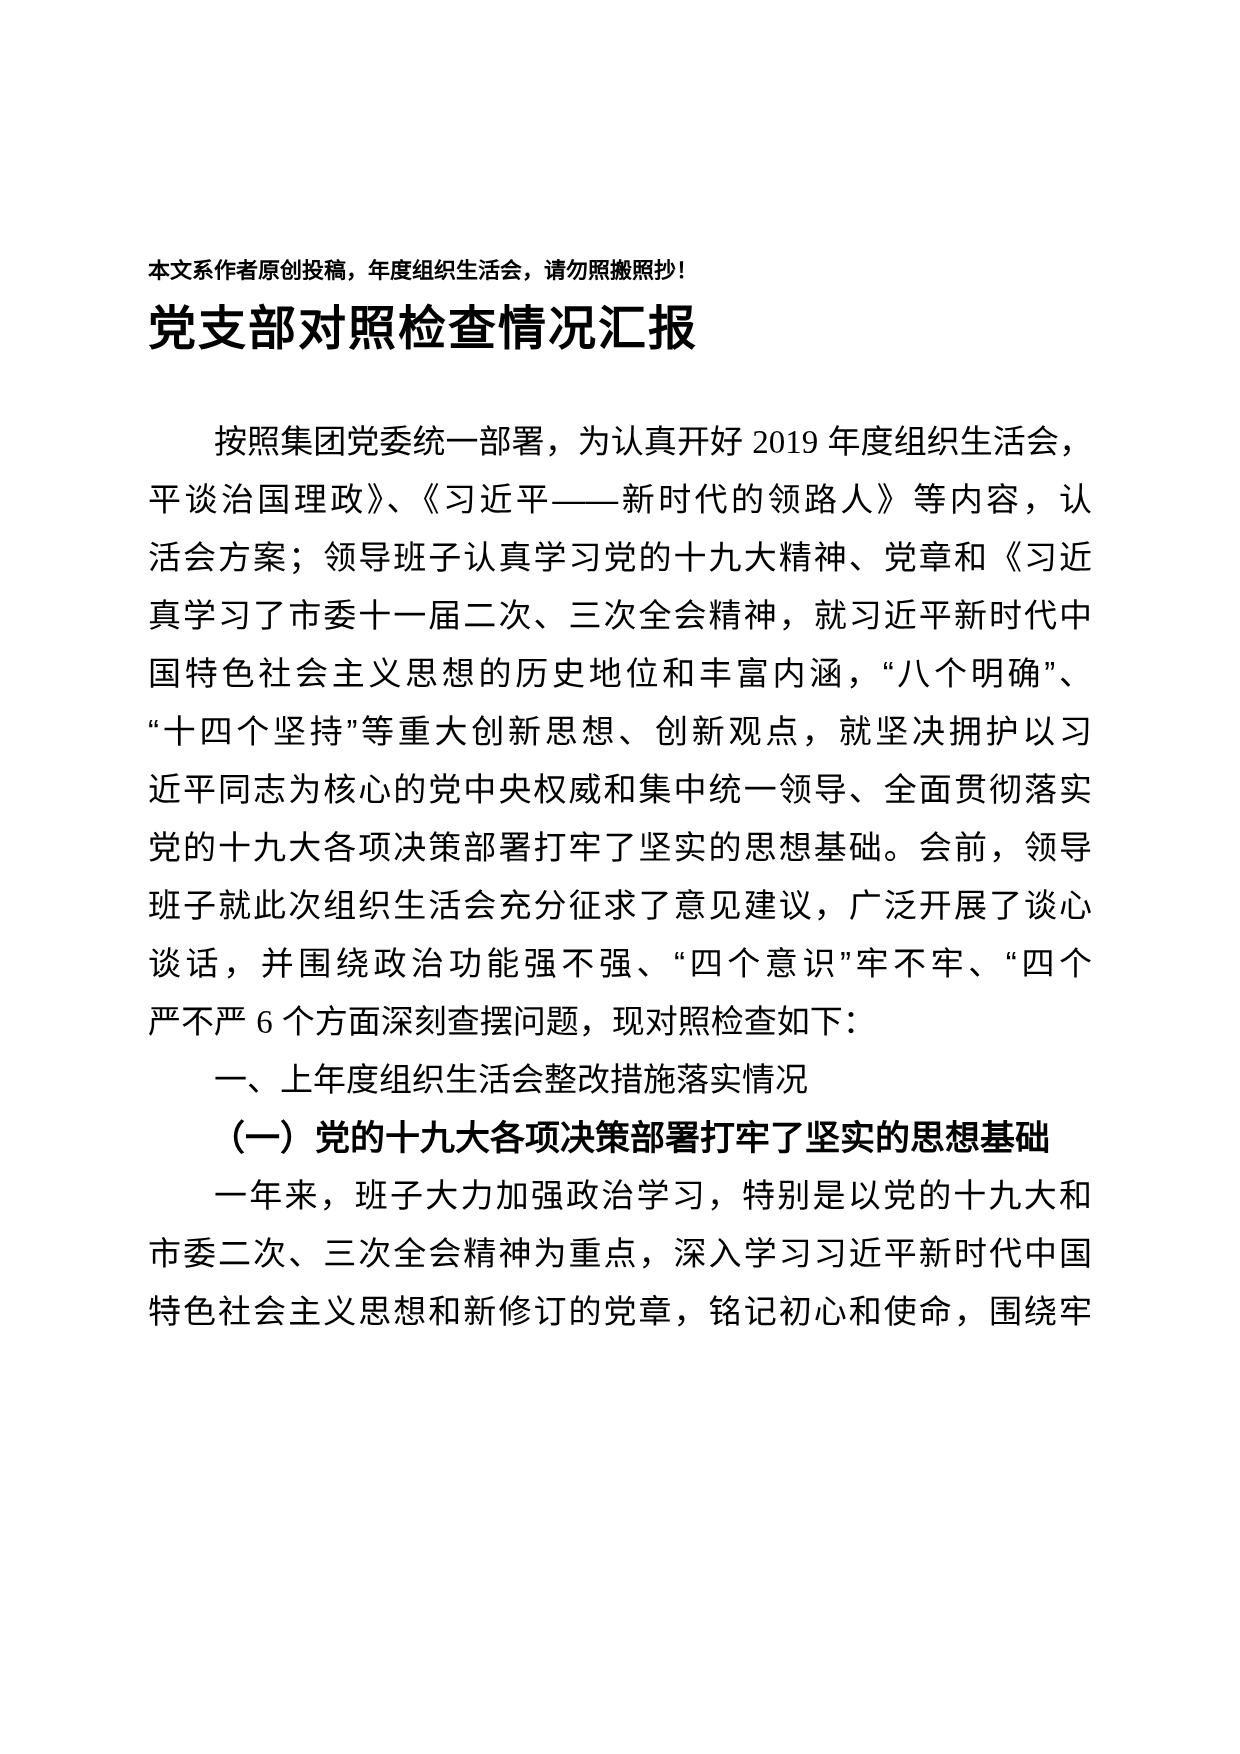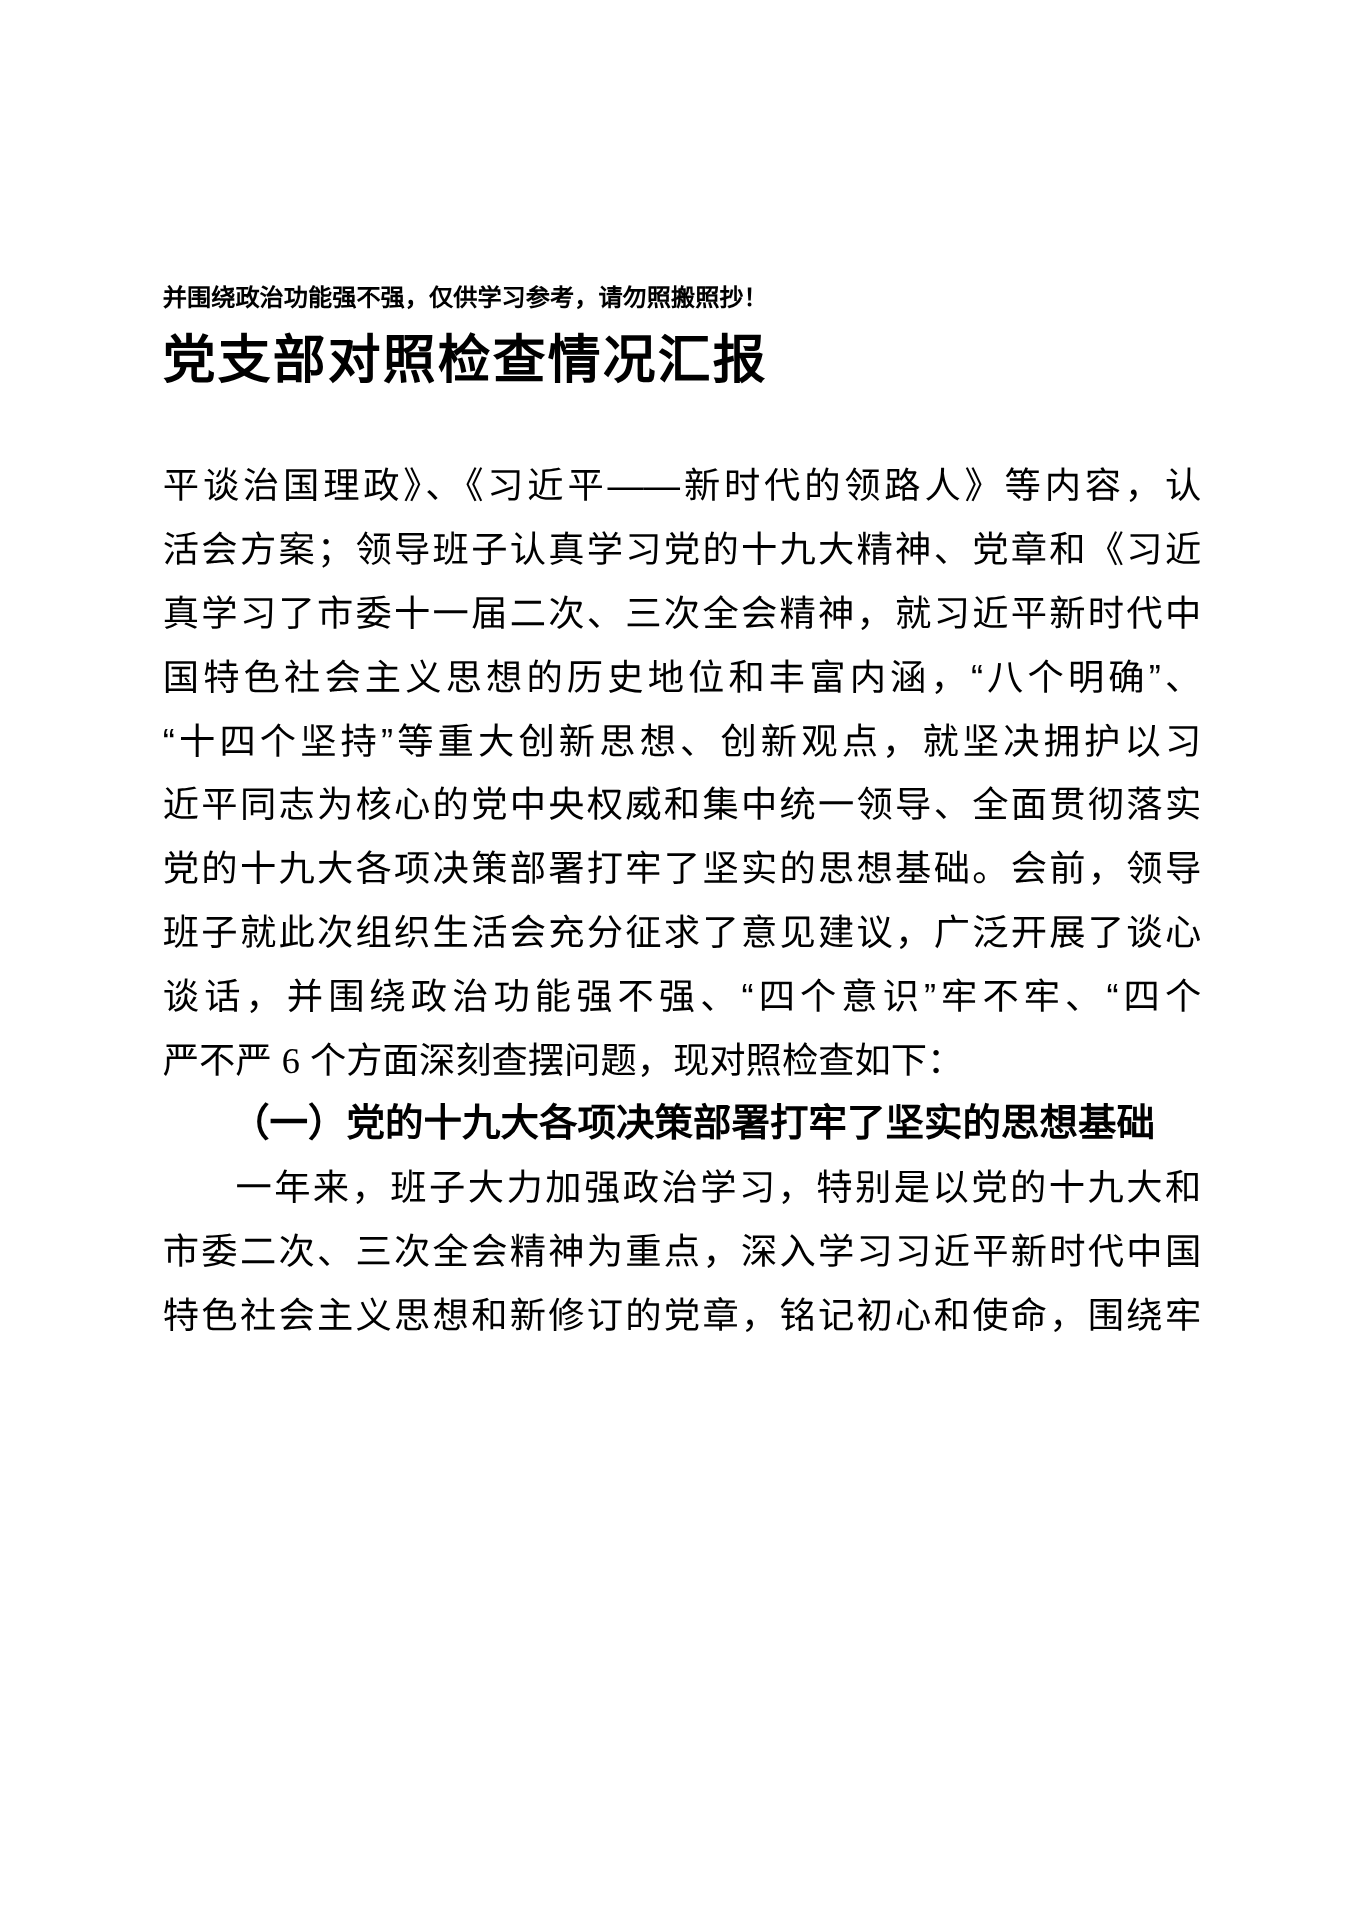--- a/index.html
+++ b/index.html
@@ -54,34 +54,36 @@
     text-indent: 62px;
     text-align-last: left;
   }
   .num { font-family: "Liberation Serif", "DejaVu Serif", serif; }
 </style>
 </head>
 <body>
 
 <div class="page">
 
-  <div class="disclaimer">并围绕政治功能强不强，仅供学习参考，请勿照搬照抄！</div>
+  <div class="disclaimer">本文系作者原创投稿，年度组织生活会，请勿照搬照抄！</div>
 
   <div class="doc-title">党支部对照检查情况汇报</div>
 
   <div class="body-text">
+    <div class="line indent">按照集团党委统一部署，为认真开好 <span class="num">2019</span> 年度组织生活会，</div>
     <div class="line">平谈治国理政》、《习近平——新时代的领路人》等内容，认</div>
     <div class="line">活会方案；领导班子认真学习党的十九大精神、党章和《习近</div>
     <div class="line">真学习了市委十一届二次、三次全会精神，就习近平新时代中</div>
     <div class="line">国特色社会主义思想的历史地位和丰富内涵，“八个明确”、</div>
     <div class="line">“十四个坚持”等重大创新思想、创新观点，就坚决拥护以习</div>
     <div class="line">近平同志为核心的党中央权威和集中统一领导、全面贯彻落实</div>
     <div class="line">党的十九大各项决策部署打牢了坚实的思想基础。会前，领导</div>
     <div class="line">班子就此次组织生活会充分征求了意见建议，广泛开展了谈心</div>
     <div class="line">谈话，并围绕政治功能强不强、“四个意识”牢不牢、“四个</div>
     <div class="line short">严不严 <span class="num">6</span> 个方面深刻查摆问题，现对照检查如下：</div>
+    <div class="line h1">一、上年度组织生活会整改措施落实情况</div>
     <div class="line h2">（一）党的十九大各项决策部署打牢了坚实的思想基础</div>
     <div class="line indent">一年来，班子大力加强政治学习，特别是以党的十九大和</div>
     <div class="line">市委二次、三次全会精神为重点，深入学习习近平新时代中国</div>
     <div class="line">特色社会主义思想和新修订的党章，铭记初心和使命，围绕牢</div>
   </div>
 
 </div>
 
 </body></html>

